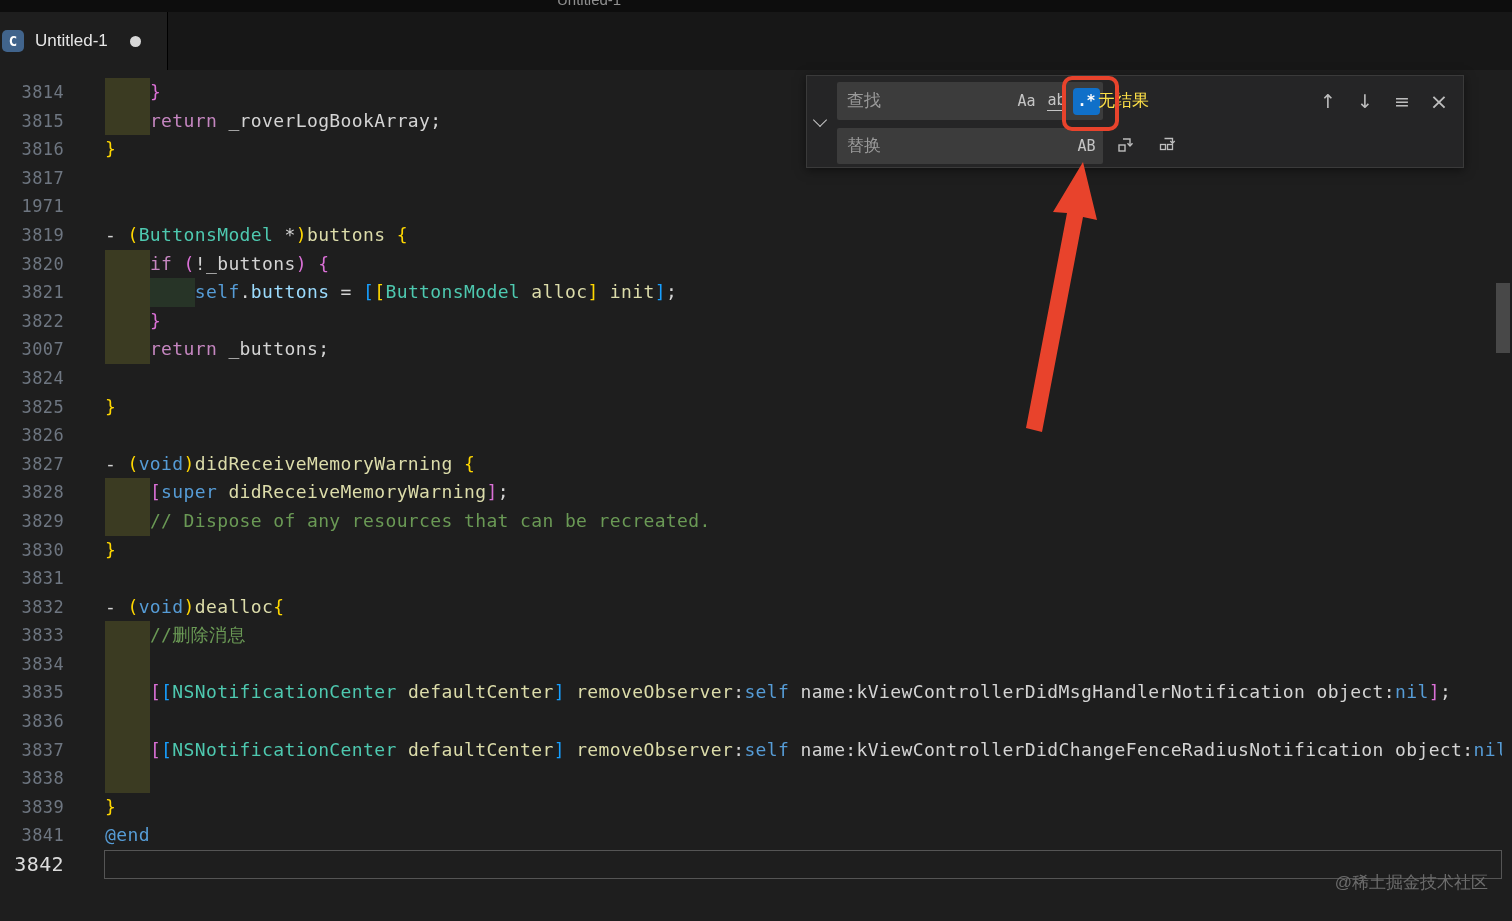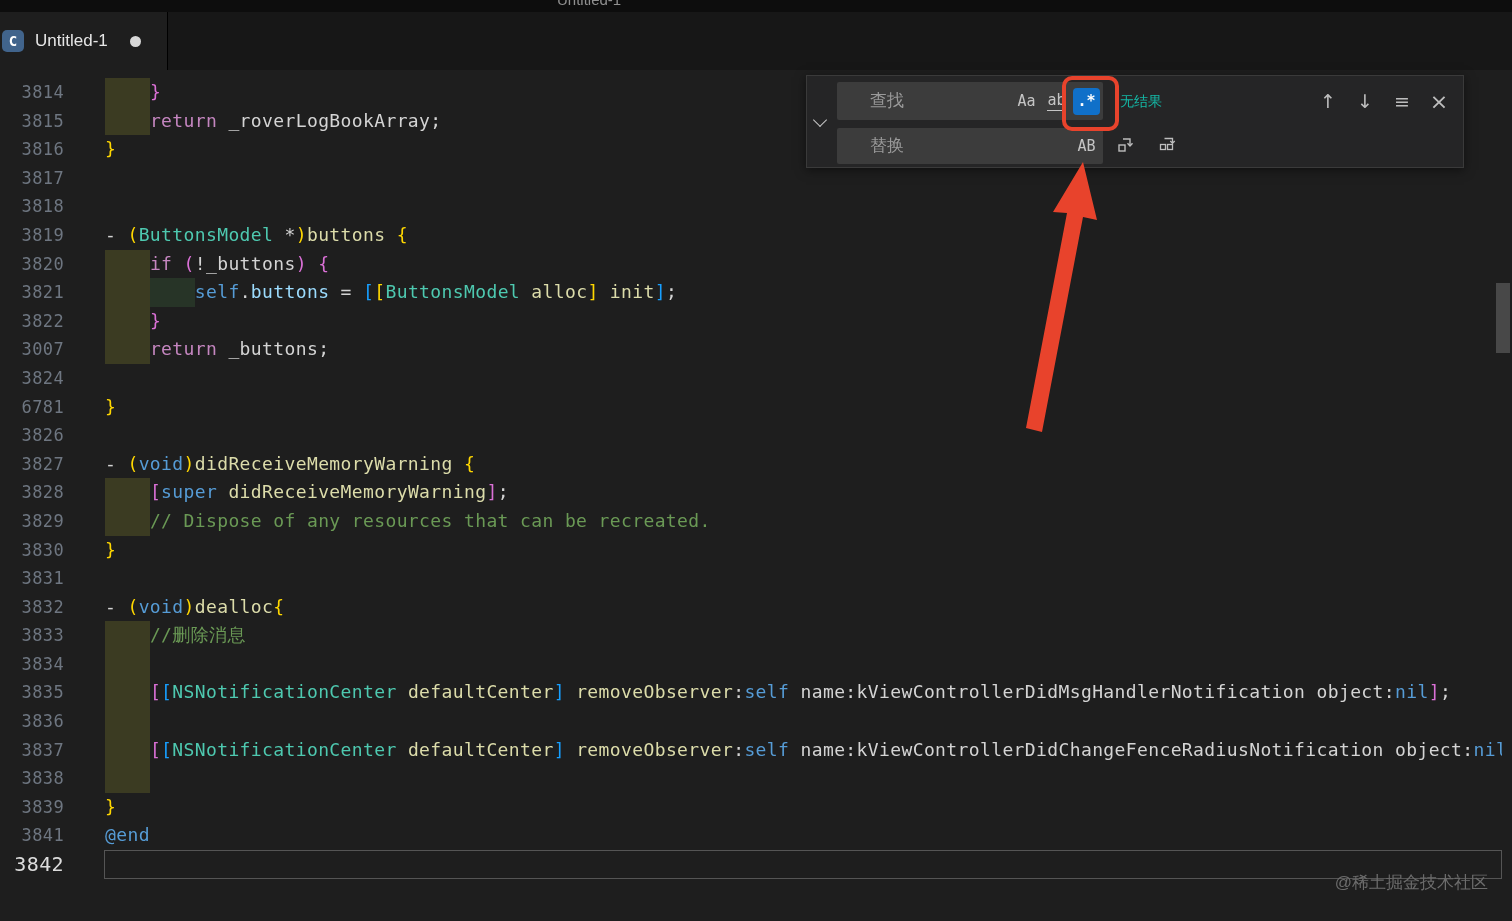--- a/index.html
+++ b/index.html
@@ -39,27 +39,27 @@
 
   
   .find-widget{position:absolute;left:806px;top:75px;width:658px;height:93px;background:#252526;
                border:1px solid #3a3a3a;box-sizing:border-box;box-shadow:0 2px 10px rgba(0,0,0,.5);z-index:20;}
   .fw-toggle{position:absolute;left:0;top:0;width:26px;height:100%;display:flex;align-items:center;justify-content:center;cursor:pointer;}
   .chevron{width:9px;height:9px;border-left:1.6px solid #c5c5c5;border-bottom:1.6px solid #c5c5c5;transform:rotate(-45deg);margin-top:-4px;}
   .fw-input{position:absolute;background:#3c3c3c;border-radius:2px;display:flex;align-items:center;}
   .fw-input.find{left:30px;top:6px;width:266px;height:38px;}
   .fw-input.replace{left:30px;top:52px;width:266px;height:36px;gap:36px;}
   .fw-input input{flex:1 1 auto;min-width:0;background:transparent;border:none;outline:none;color:#cccccc;
-                  font-size:17px;font-family:"Liberation Sans",sans-serif;padding:0 0 0 10px;margin-left:23px;}
+                  font-size:17px;font-family:"Liberation Sans",sans-serif;padding:0 0 0 10px;}
   .fw-input input::placeholder{color:#9a9a9a;opacity:1;}
   .opt{flex:0 0 auto;width:27px;height:27px;margin-right:3px;border-radius:4px;display:flex;align-items:center;justify-content:center;
        color:#c5c5c5;font-family:"DejaVu Sans Mono",monospace;font-size:15px;cursor:pointer;}
   .opt.word span{border-bottom:1px solid #c5c5c5;padding-bottom:1px;}
   .opt.on{background:var(--c-toggle-on);color:#fff;font-weight:bold;}
-  .fw-results{position:absolute;left:313px;top:6px;height:38px;line-height:38px;color:#14b8a6;font-size:14px;}
+  .fw-results{position:absolute;left:291px;top:6px;height:38px;line-height:38px;color:#fde047;font-size:17px;}
   .fw-actions{position:absolute;right:12px;top:6px;height:38px;display:flex;align-items:center;gap:13px;}
   .fw-btn{background:none;border:none;padding:0;margin:0;color:#bdbdbd;cursor:pointer;display:flex;align-items:center;justify-content:center;width:24px;height:24px;}
   .fw-btn span{font-size:19px;color:#bdbdbd;font-family:"DejaVu Sans",sans-serif;}
   .fw-btn .close-glyph{font-size:22px;}
   .fw-rep-btn{position:absolute;top:56px;}
   .fw-rep-btn.one{left:307px;}
   .fw-rep-btn.all{left:349px;}
 
   
   .annotation-arrow{position:absolute;left:0;top:0;width:1512px;height:921px;pointer-events:none;z-index:29;}
@@ -98,21 +98,21 @@
         </div>
         <div class="line-row">
           <span class="line-num">3816</span>
           <span class="code-text"><span class="tk-b1">}</span></span>
         </div>
         <div class="line-row">
           <span class="line-num">3817</span>
           <span class="code-text"></span>
         </div>
         <div class="line-row">
-          <span class="line-num">3818</span>
+          <span class="line-num">1971</span>
           <span class="code-text"></span>
         </div>
         <div class="line-row">
           <span class="line-num">3819</span>
           <span class="code-text"><span class="tk-pln">- </span><span class="tk-b1">(</span><span class="tk-type">ButtonsModel</span><span class="tk-pln"> *</span><span class="tk-b1">)</span><span class="tk-fn">buttons</span><span class="tk-pln"> </span><span class="tk-b1">{</span></span>
         </div>
         <div class="line-row">
           <span class="line-num">3820</span>
           <span class="indent-band band0" style="left: 93px;"></span>
           <span class="code-text"><span class="tk-pln">    </span><span class="tk-kw">if</span><span class="tk-pln"> </span><span class="tk-b2">(</span><span class="tk-pln">!_buttons</span><span class="tk-b2">)</span><span class="tk-pln"> </span><span class="tk-b2">{</span></span>
@@ -131,21 +131,21 @@
         <div class="line-row">
           <span class="line-num">3007</span>
           <span class="indent-band band0" style="left: 93px;"></span>
           <span class="code-text"><span class="tk-pln">    </span><span class="tk-kw">return</span><span class="tk-pln"> _buttons;</span></span>
         </div>
         <div class="line-row">
           <span class="line-num">3824</span>
           <span class="code-text"></span>
         </div>
         <div class="line-row">
-          <span class="line-num">6781</span>
+          <span class="line-num">3825</span>
           <span class="code-text"><span class="tk-b1">}</span></span>
         </div>
         <div class="line-row">
           <span class="line-num">3826</span>
           <span class="code-text"></span>
         </div>
         <div class="line-row">
           <span class="line-num">3827</span>
           <span class="code-text"><span class="tk-pln">- </span><span class="tk-b1">(</span><span class="tk-kwb">void</span><span class="tk-b1">)</span><span class="tk-fn">didReceiveMemoryWarning</span><span class="tk-pln"> </span><span class="tk-b1">{</span></span>
         </div>

